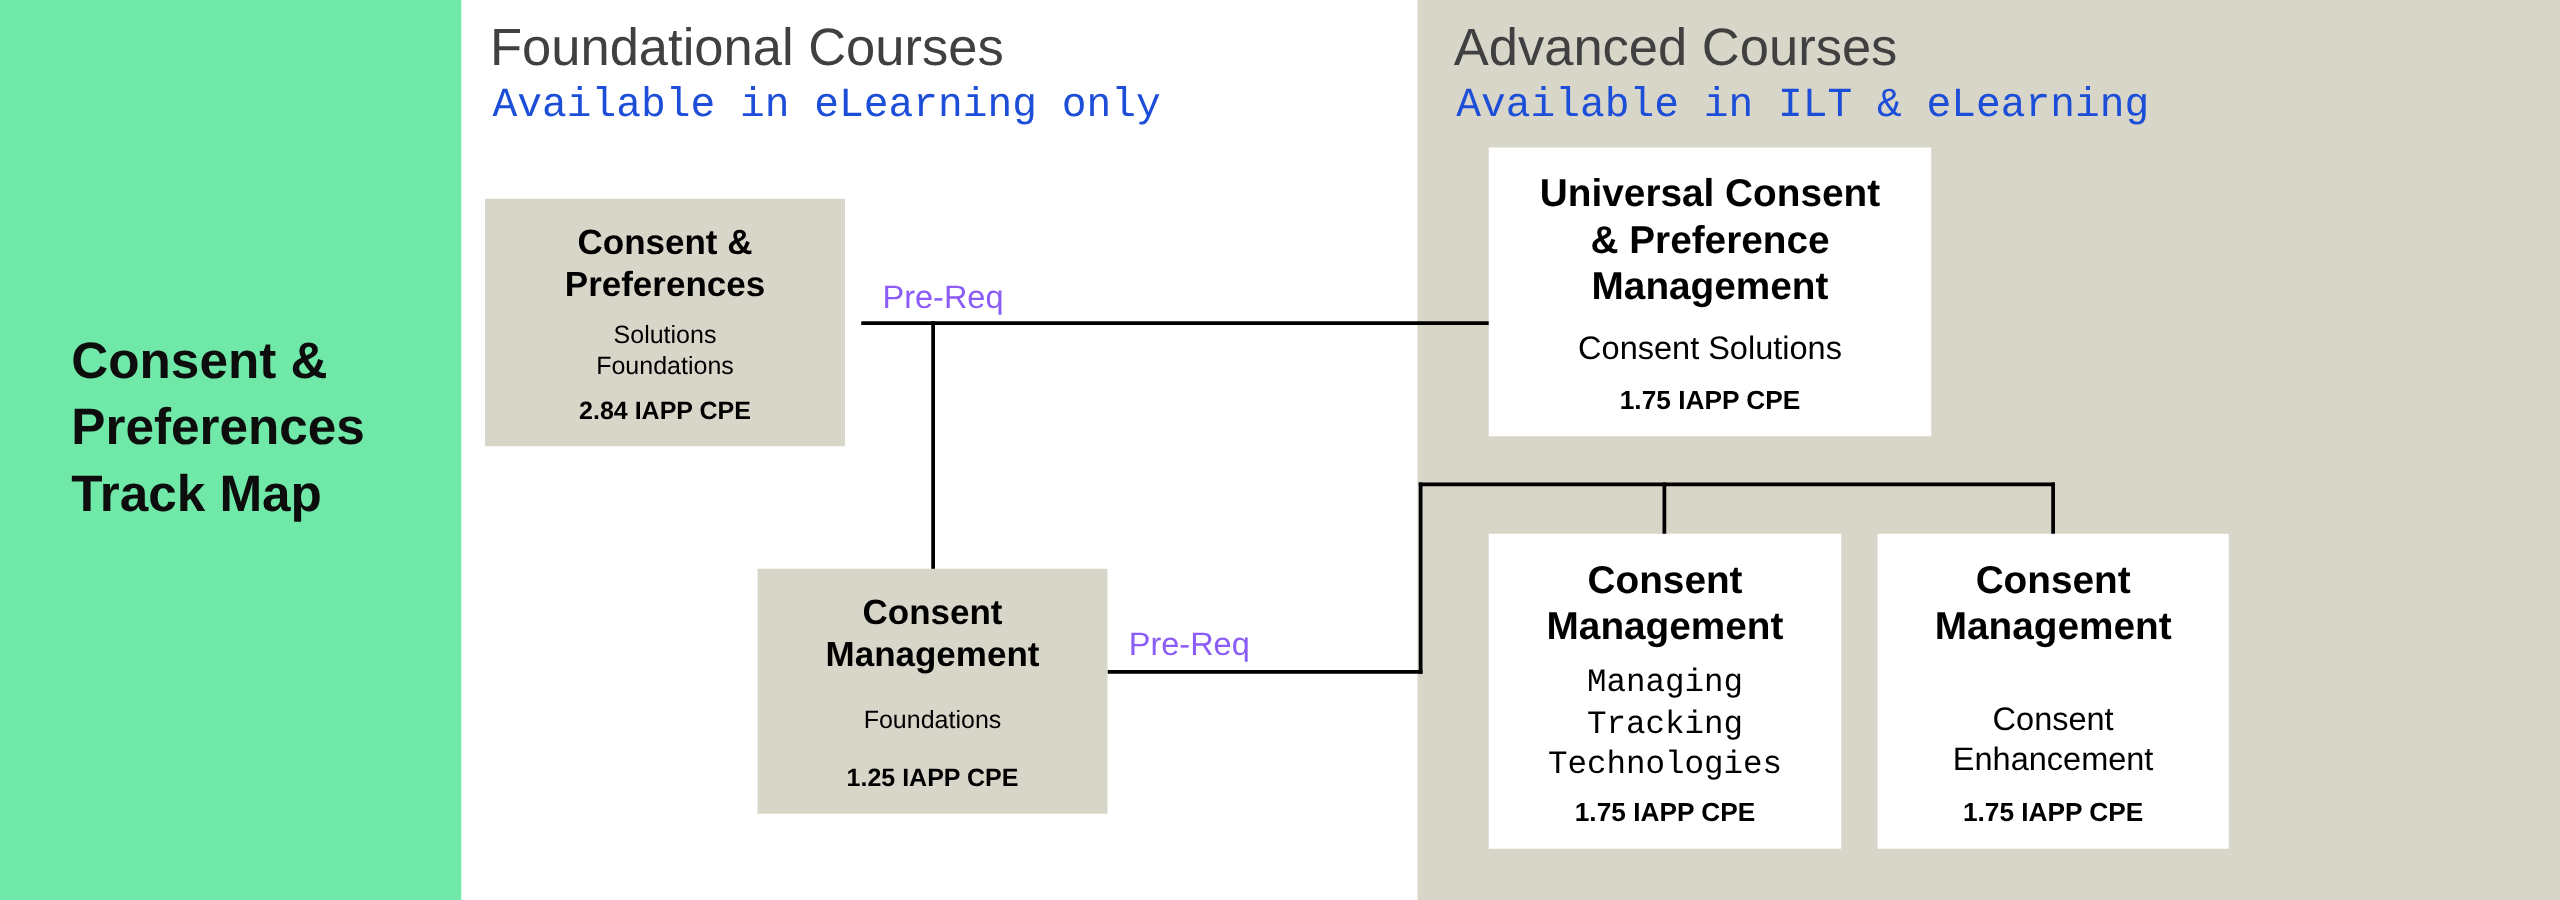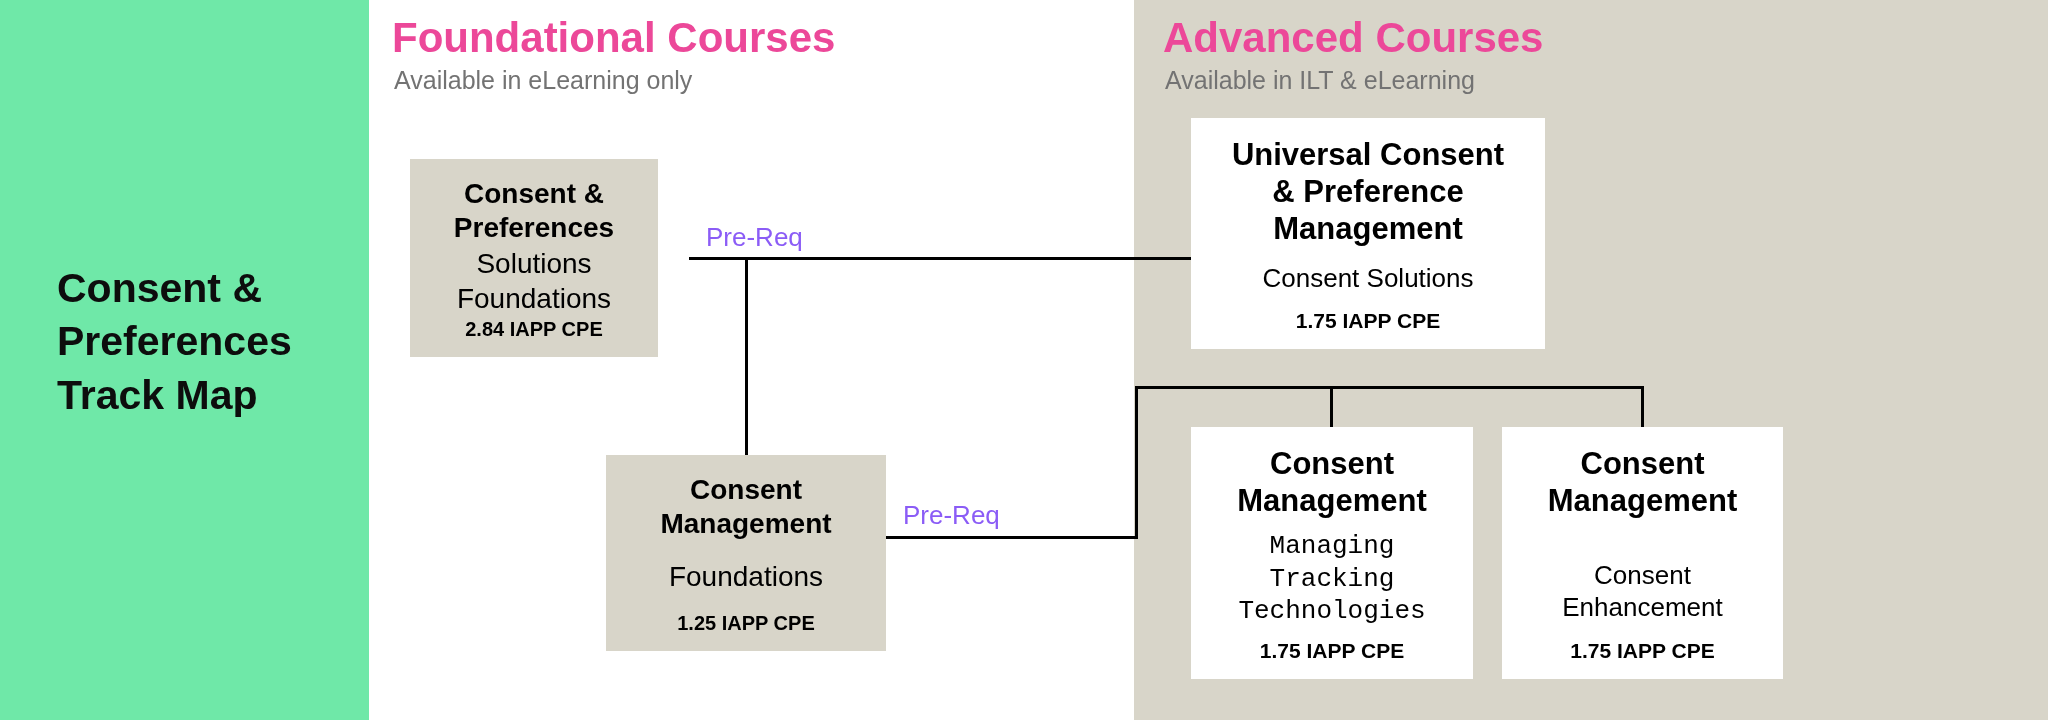--- a/index.html
+++ b/index.html
@@ -29,29 +29,30 @@
   }
   .adv-bg {
     position: absolute;
     left: 1134px; top: 0;
     width: 914px; height: 720px;
     background: #D8D5C9;
   }
   .section-heading {
     position: absolute;
     font-size: 42px;
-    font-weight: bold;
-    color: #ec4899;
+    font-weight: normal;
+    color: #404040;
     white-space: nowrap;
   }
   .section-sub {
     position: absolute;
-    font-size: 25px;
-    color: #737373;
+    font-size: 33px;
+    color: #1d4ed8;
     white-space: nowrap;
+    font-family: Liberation Mono, monospace;
   }
   #found-heading { left: 392px; top: 14px; }
   #found-sub     { left: 394px; top: 66px; }
   #adv-heading   { left: 1163px; top: 14px; }
   #adv-sub       { left: 1165px; top: 66px; }
 
   .course-box {
     position: absolute;
     display: flex;
     flex-direction: column;
@@ -63,32 +64,32 @@
   }
   .box-beige { background: #D8D5C9; }
   .box-white { background: #ffffff; }
 
   .course-title {
     font-weight: bold;
     font-size: 28px;
     line-height: 1.2;
   }
   .course-sub {
-    font-size: 28px;
+    font-size: 20px;
     line-height: 1.25;
   }
   .course-cpe {
     font-weight: bold;
     font-size: 20px;
   }
   .box-white .course-title { font-size: 31px; }
   .box-white .course-sub   { font-size: 26px; }
   .box-white .course-cpe   { font-size: 21px; }
 
-  #box-cp   { left: 410px;  top: 159px; width: 248px; height: 198px; align-items: center; }
+  #box-cp   { left: 388px;  top: 159px; width: 288px; height: 198px; align-items: center; }
   #box-cm   { left: 606px;  top: 455px; width: 280px; height: 196px; }
   #box-ucpm { left: 1191px; top: 118px; width: 354px; height: 231px; }
   #box-mtt  { left: 1191px; top: 427px; width: 282px; height: 252px; }
   #box-ce   { left: 1502px; top: 427px; width: 281px; height: 252px; }
 
   #box-cp .course-sub   { max-width: 190px; }
   #box-cm .course-sub   { max-width: 240px; }
   #box-ucpm .course-title { max-width: 300px; }
   #box-mtt .course-sub  { max-width: 190px; font-family: Liberation Mono, monospace; }
   #box-ce .course-sub   { max-width: 220px; margin-top: 24px; }

